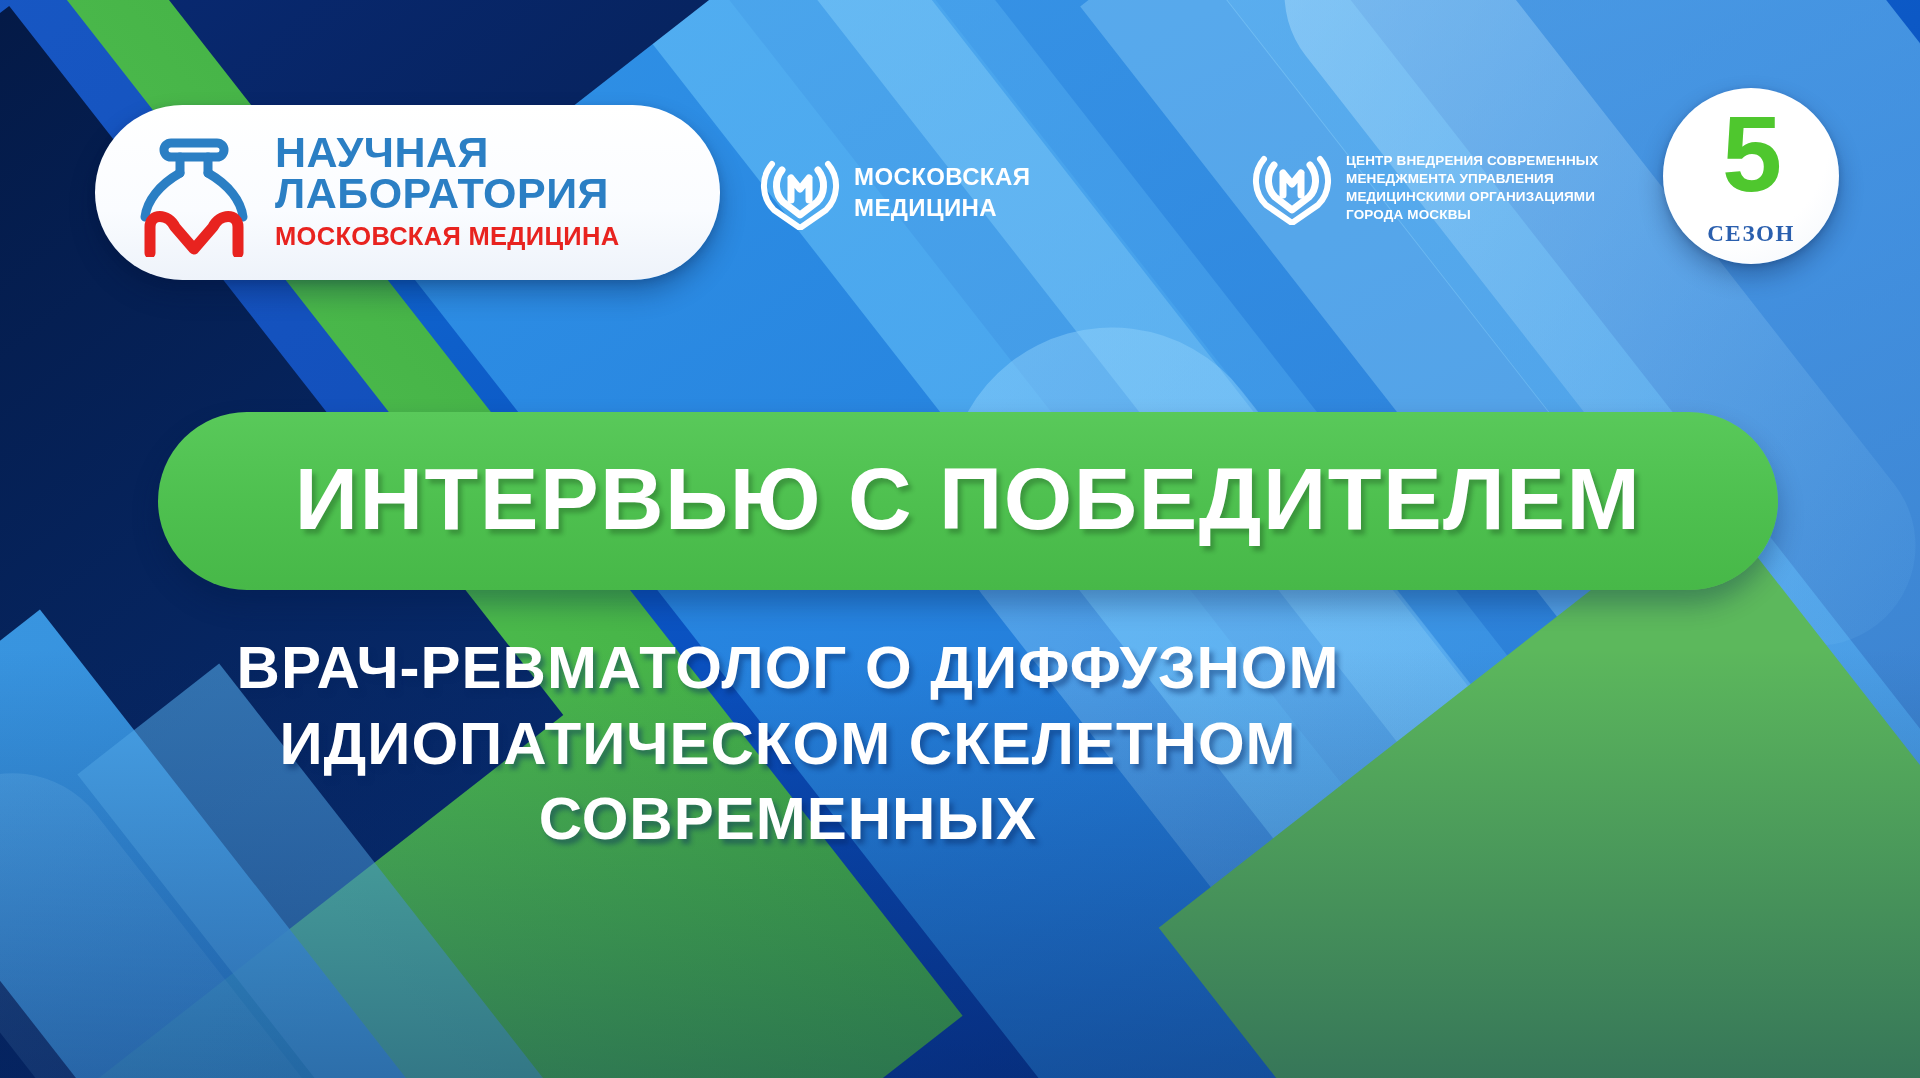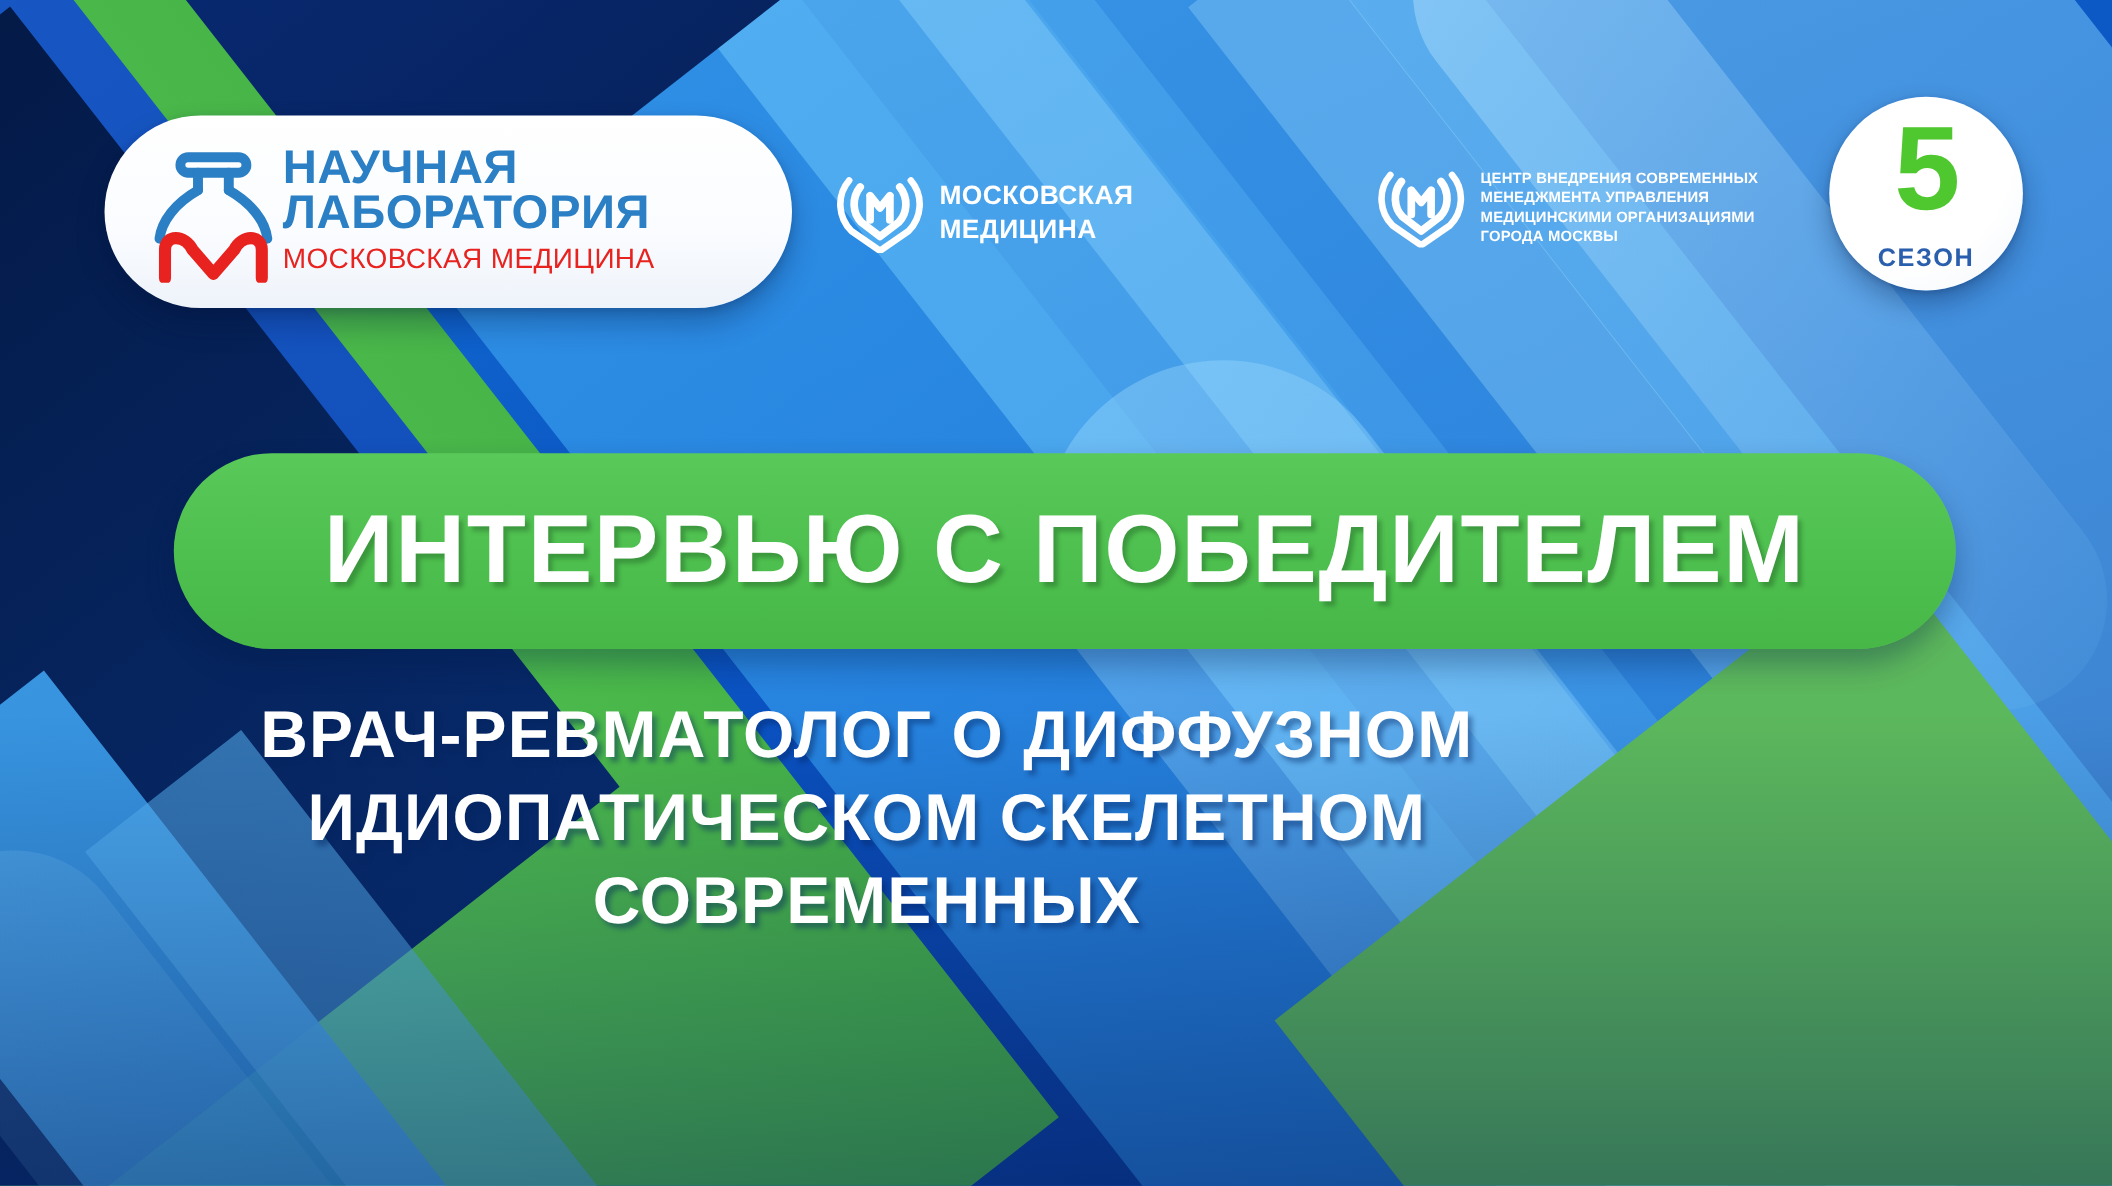--- a/index.html
+++ b/index.html
@@ -97,30 +97,30 @@
 
   .lab-badge{
     position:absolute;left:95px;top:105px;
     width:625px;height:175px;
     background:linear-gradient(180deg,#ffffff 0%,#fafcff 60%,#eef3fa 100%);
     border-radius:90px;
     box-shadow:0 14px 26px rgba(0,20,60,.30), 0 3px 8px rgba(0,20,60,.18);
     display:flex;align-items:center;
     padding:0 34px 0 40px;
     box-sizing:border-box;
-    gap:4px;
+    gap:22px;
   }
   .lab-mark{width:118px;height:128px;flex:0 0 auto;}
   .lab-text{display:flex;flex-direction:column;justify-content:center;}
   .lab-l1,.lab-l2{
     color:#2b7fc4;font-weight:bold;letter-spacing:.5px;
     font-size:43px;line-height:.97;
   }
   .lab-l3{
-    color:#e8231f;font-weight:normal;letter-spacing:.3px;
+    color:#e8231f;font-weight:bold;letter-spacing:.3px;
     font-size:25.5px;line-height:1.35;margin-top:4px;
   }
 
   
   .partner{position:absolute;display:flex;align-items:center;gap:14px;}
   .p-mm{left:760px;top:152px;}
   .p-nii{left:1028px;top:147px;}
   .p-cvt{left:1252px;top:147px;}
 
   .p-label{color:#ffffff;font-weight:bold;line-height:1.28;}
@@ -145,20 +145,21 @@
   .season-num::before{
     content:attr(data-ghost);
     position:absolute;left:5px;top:-4px;
     color:transparent;
     -webkit-text-stroke:2.5px #2a5fae;
     z-index:-1;
   }
   .season-word{
     color:#2a5fae;font-weight:bold;font-size:23px;letter-spacing:1.5px;
     margin-top:24px;
+    font-family:Liberation Serif, serif;
   }
 
   
   .pill{
     position:absolute;left:158px;top:412px;
     width:1620px;height:178px;
     background:linear-gradient(180deg,#59c95a 0%,#4ec04f 52%,#47b848 100%);
     border-radius:90px;
     box-shadow:0 14px 26px rgba(0,25,70,.32);
     display:flex;align-items:center;justify-content:center;

